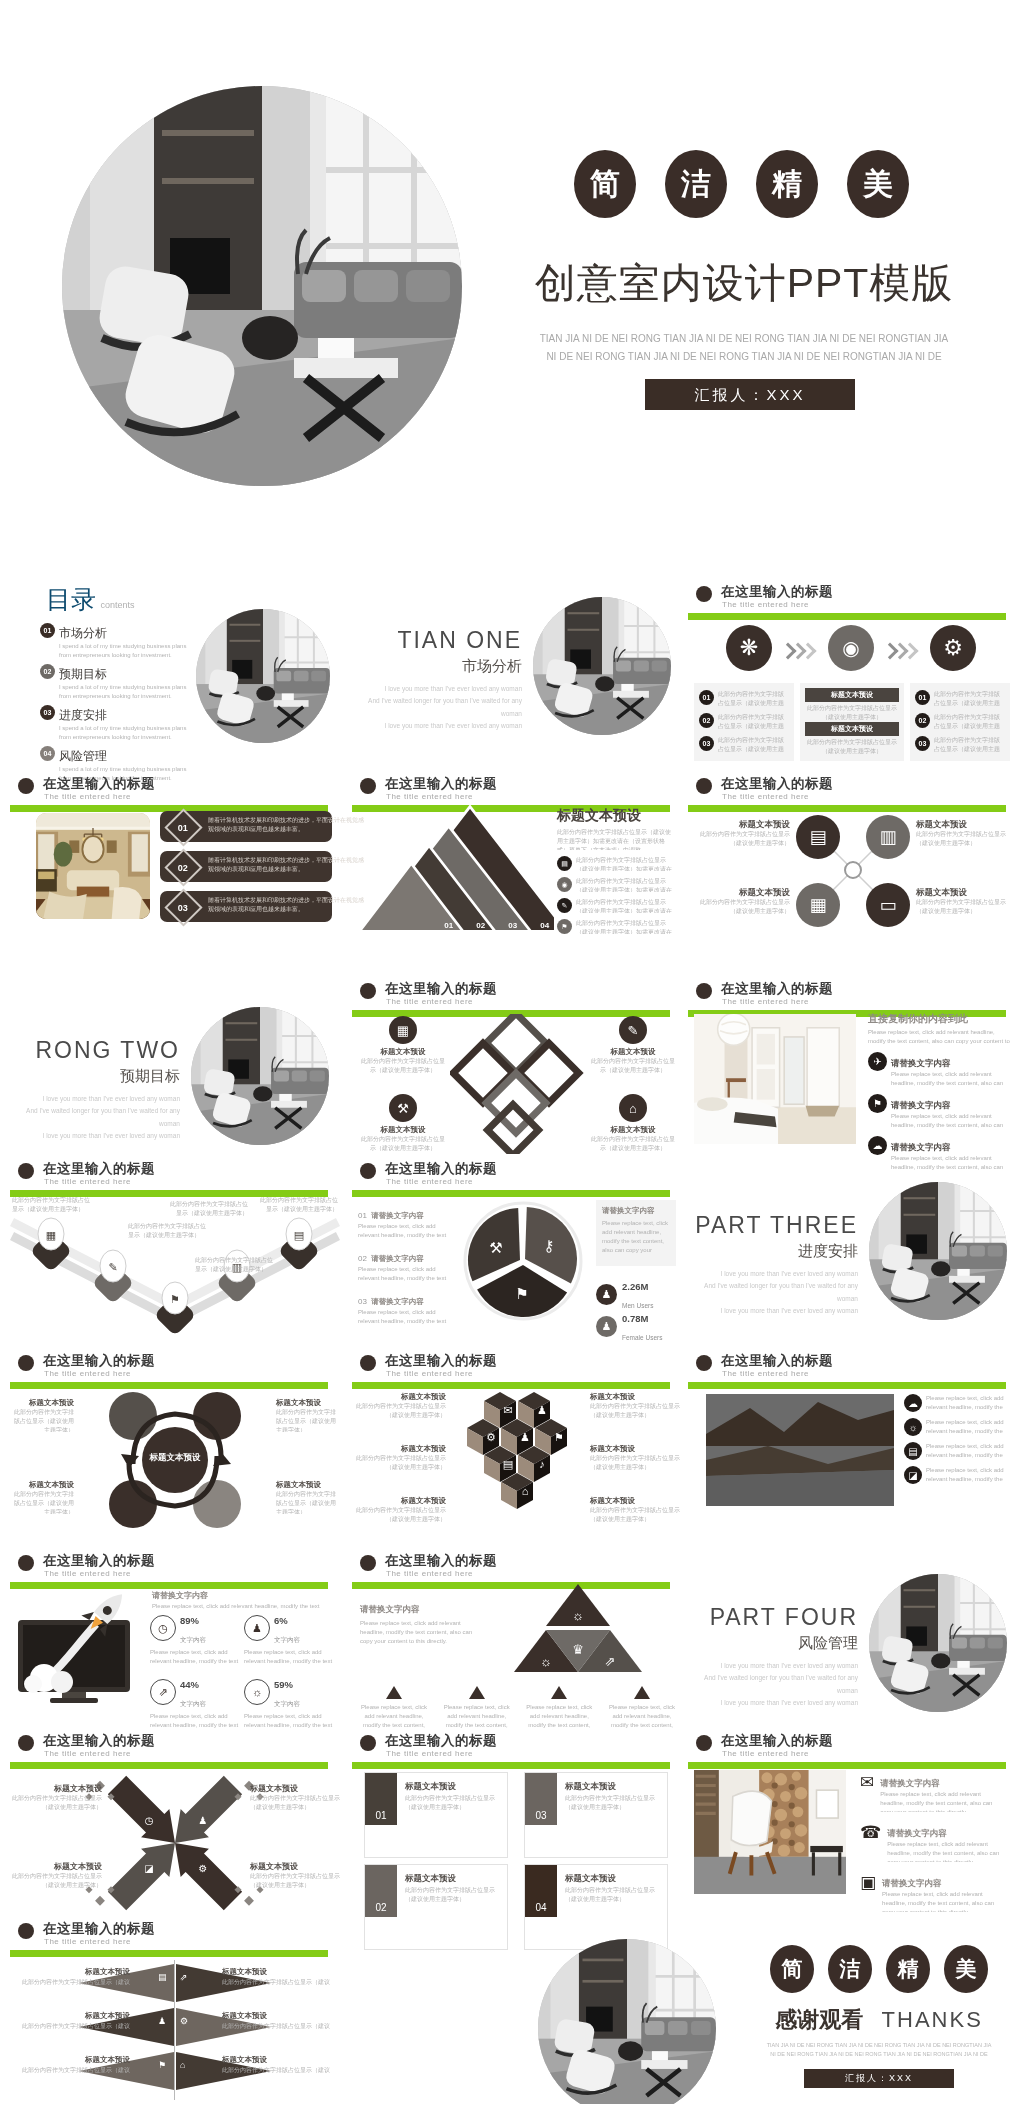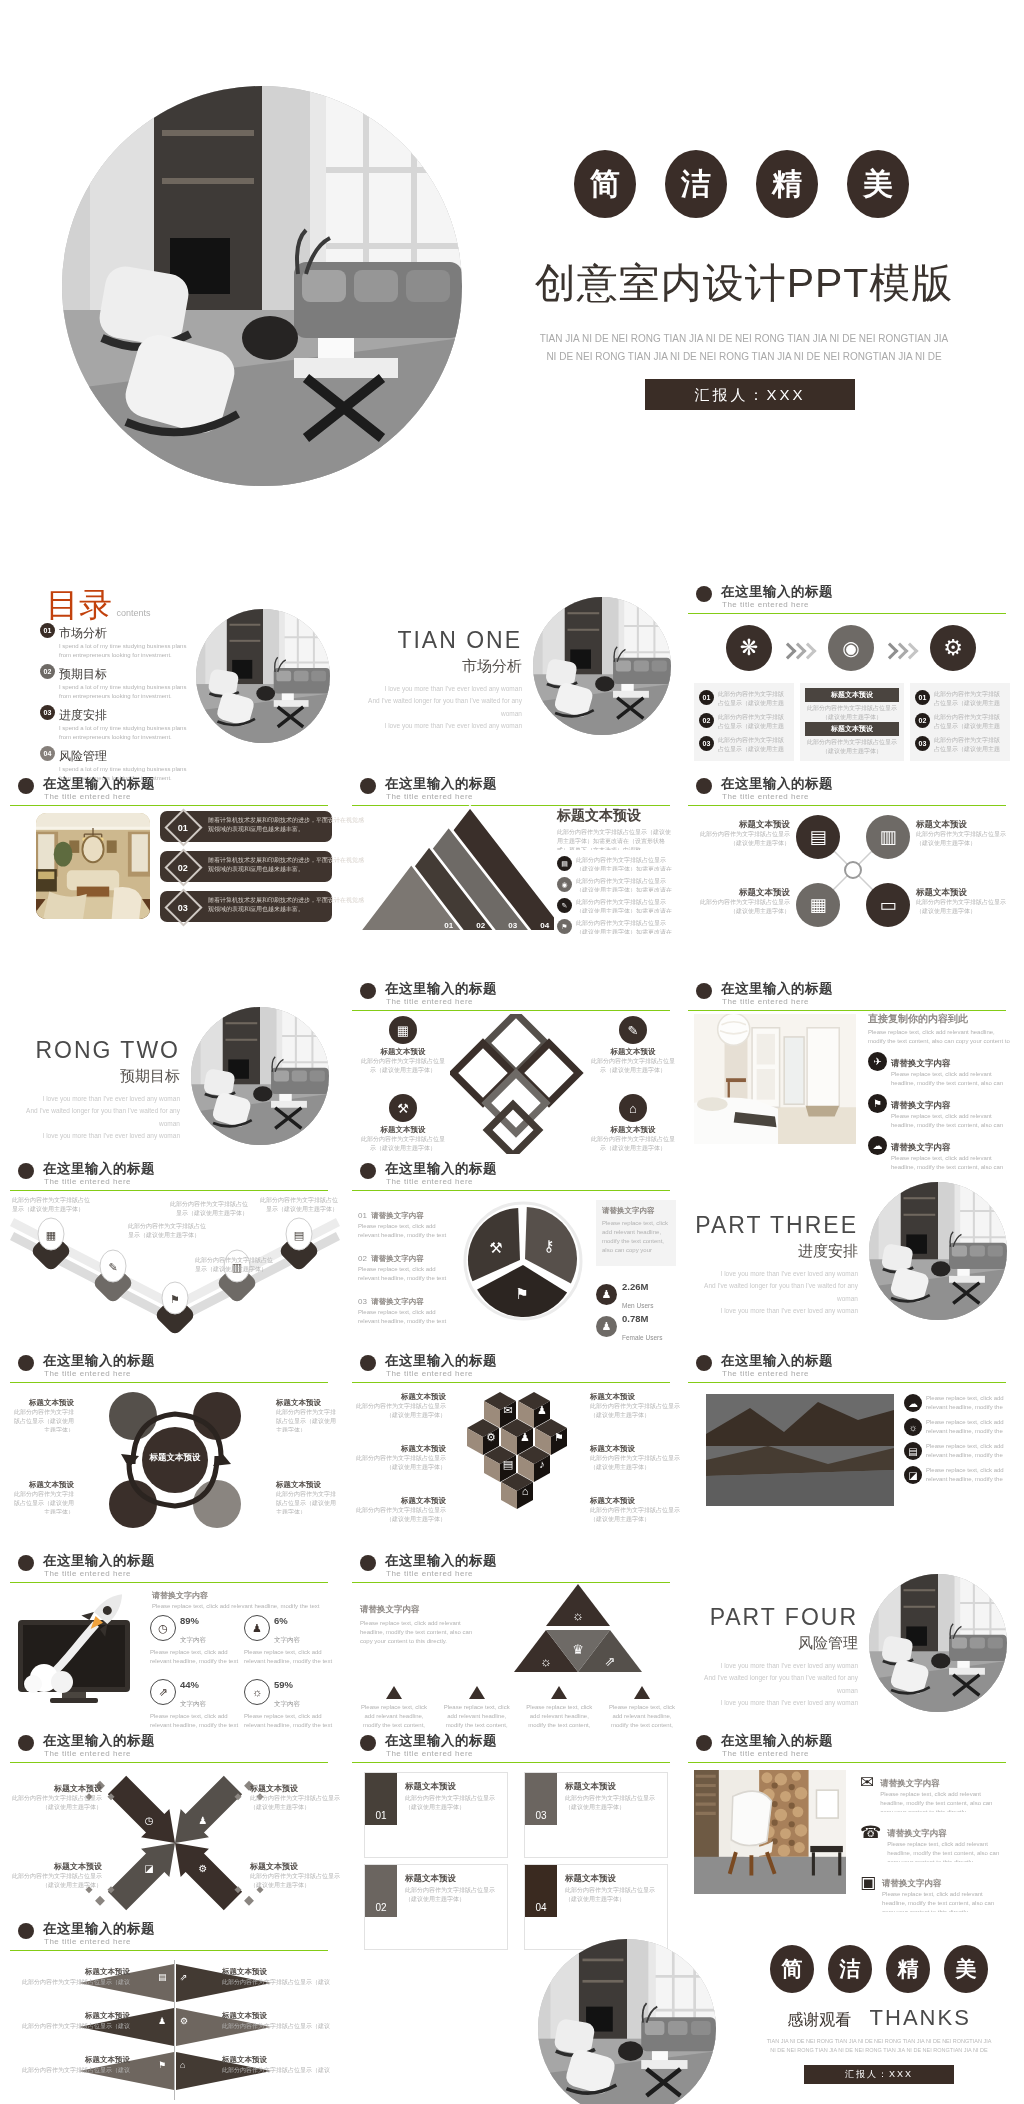--- a/index.html
+++ b/index.html
@@ -1,21 +1,21 @@
 <!DOCTYPE html>
 <html><head>
 <meta charset="utf-8">
 <style>
   html,body{margin:0;padding:0;}
   body{width:1024px;height:2104px;position:relative;background:#fff;overflow:hidden;
        font-family:"Liberation Sans","DejaVu Sans",sans-serif;color:#444;}
   .abs{position:absolute;}
   .sl{position:absolute;width:330px;height:196px;}
   
-  .hd{position:absolute;left:0;top:0;width:318px;height:30px;border-bottom:1px solid #84cc16;}
+  .hd{position:absolute;left:0;top:0;width:318px;height:30px;border-bottom:7px solid #84cc16;}
   .hd .dot{position:absolute;left:8px;top:3px;width:16px;height:16px;border-radius:50%;background:#3a2f2a;}
   .hd .t{position:absolute;left:33px;top:0;font-size:13.5px;font-weight:bold;color:#3c3c3c;letter-spacing:.5px;white-space:nowrap;}
   .hd .s{position:absolute;left:34px;top:17px;font-size:8px;color:#a8a8a8;letter-spacing:.5px;}
   
   .lbl{font-size:8.5px;font-weight:bold;color:#55504c;line-height:1.3;}
   .txt{font-size:6px;color:#b3b3b3;line-height:1.5;overflow:hidden;}
   .ra{text-align:right;} .ctr{text-align:center;}
   .ic{border-radius:50%;background:#3a2f2a;color:#fff;display:flex;align-items:center;justify-content:center;}
   .ic.g{background:#6e6a66;}
   .ph{display:block;}
@@ -188,21 +188,21 @@
   <div class="abs ctr" style="left:466px;top:256px;width:556px;font-size:41px;color:#3a332e;letter-spacing:1px;font-weight:normal">创意室内设计PPT模版</div>
   <div class="abs ctr" style="left:466px;top:330px;width:556px;font-size:10px;color:#a9a9a9;line-height:1.8">
     <div>TIAN JIA NI DE NEI RONG TIAN JIA NI DE NEI RONG TIAN JIA NI DE NEI RONGTIAN JIA</div>
     <div>NI DE NEI RONG TIAN JIA NI DE NEI RONG TIAN JIA NI DE NEI RONGTIAN JIA NI DE</div>
   </div>
   <div class="abs ctr" style="left:645px;top:379px;width:210px;height:31px;line-height:31px;background:#3a2d26;color:#fff;font-size:15px;letter-spacing:3px">汇报人：XXX</div>
 </div>
 
 <div class="sl" style="left:10px;top:583px">
   <div class="abs" style="left:36px;top:0">
-    <span style="font-size:33px;color:#c2410c">目录</span>
+    <span style="font-size:25px;color:#0c4a6e">目录</span>
     <span style="font-size:9px;color:#b0b0b0">contents</span>
   </div>
   <div class="abs" style="left:30px;top:40px;width:150px">
     <div class="nrow">
         <span class="ncirc" style="background:#3a2d26">01</span>
       <span><span style="font-size:12px;color:#3e3a37">市场分析</span><span class="txt" style="display:block;width:140px;height:16px">I spend a lot of my time studying business plans from entrepreneurs looking for investment.</span></span>
       </div>
     <div class="nrow">
         <span class="ncirc" style="background:#6e6a66">02</span>
       <span><span style="font-size:12px;color:#3e3a37">预期目标</span><span class="txt" style="display:block;width:140px;height:16px">I spend a lot of my time studying business plans from entrepreneurs looking for investment.</span></span>
@@ -972,21 +972,21 @@
           <span>洁</span>
         </div>
       <div class="badge" style="width:44px;height:48px;font-size:21px;margin:0 7px">
           <span>精</span>
         </div>
       <div class="badge" style="width:44px;height:48px;font-size:21px;margin:0 7px">
           <span>美</span>
         </div>
     </div>
     <div style="margin-top:12px;white-space:nowrap">
-      <span style="font-size:16px;font-weight:normal;color:#3a332e">感谢观看</span>
+      <span style="font-size:22px;font-weight:bold;color:#3a332e">感谢观看</span>
       <span style="font-size:22px;color:#4a4a4a;letter-spacing:2px;margin-left:14px">THANKS</span>
     </div>
     <div style="font-size:5.5px;color:#b9b9b9;line-height:1.7;margin-top:6px">
       <div>TIAN JIA NI DE NEI RONG TIAN JIA NI DE NEI RONG TIAN JIA NI DE NEI RONGTIAN JIA</div>
       <div>NI DE NEI RONG TIAN JIA NI DE NEI RONG TIAN JIA NI DE NEI RONGTIAN JIA NI DE</div>
     </div>
     <div style="width:150px;height:19px;line-height:19px;background:#3a2d26;color:#fff;font-size:9px;letter-spacing:2px;margin:9px auto 0">汇报人：XXX</div>
   </div>
 </div>
 

